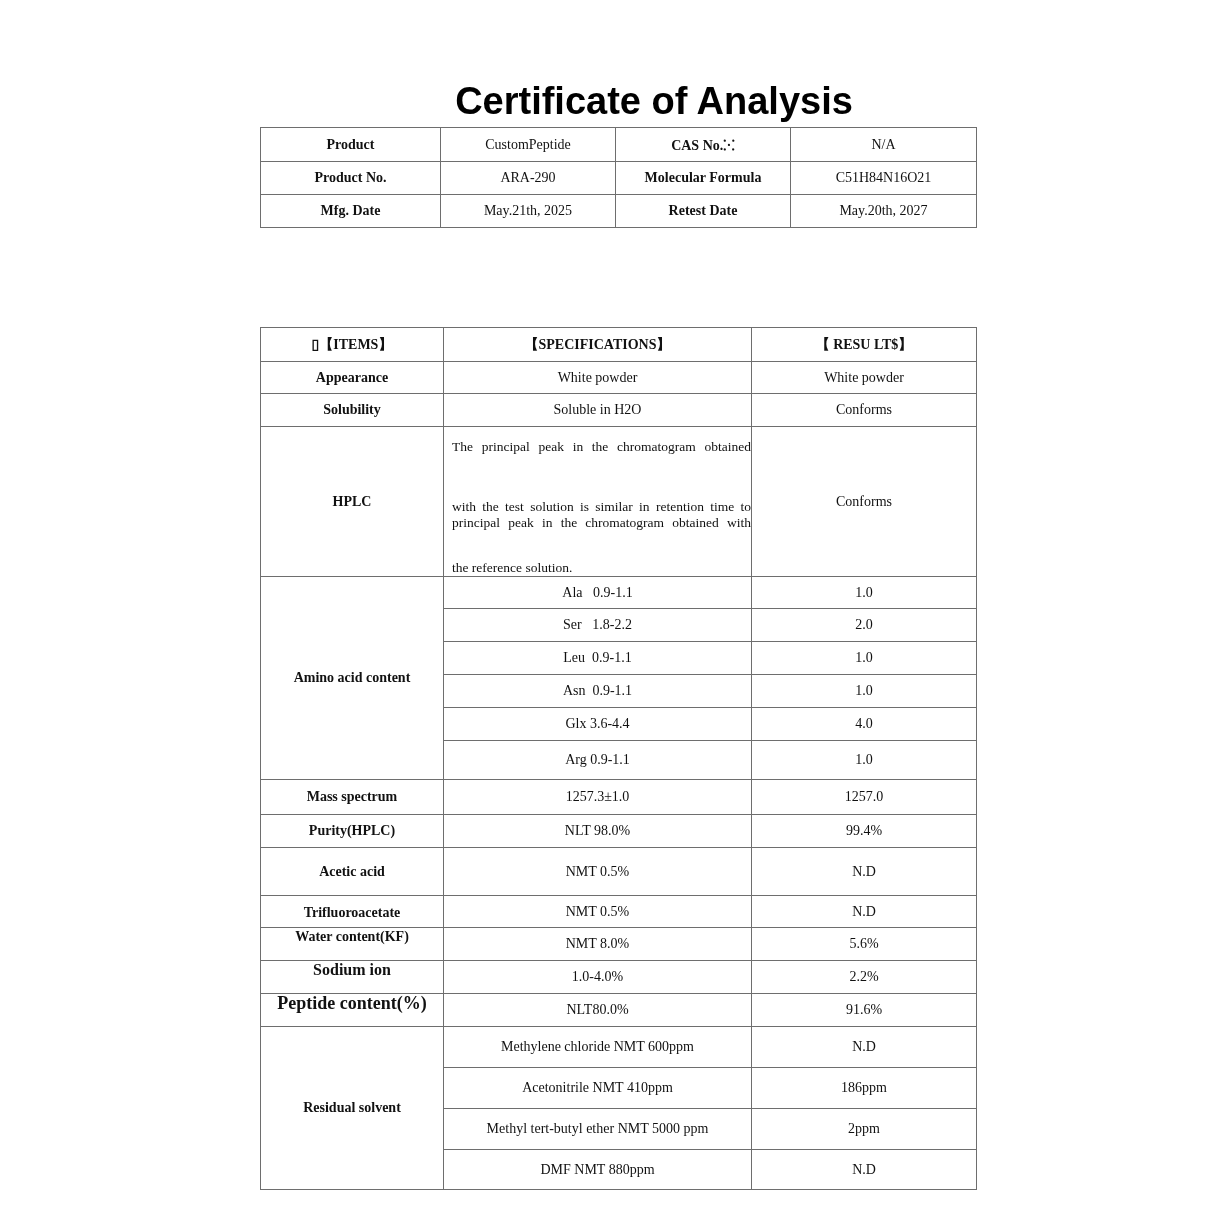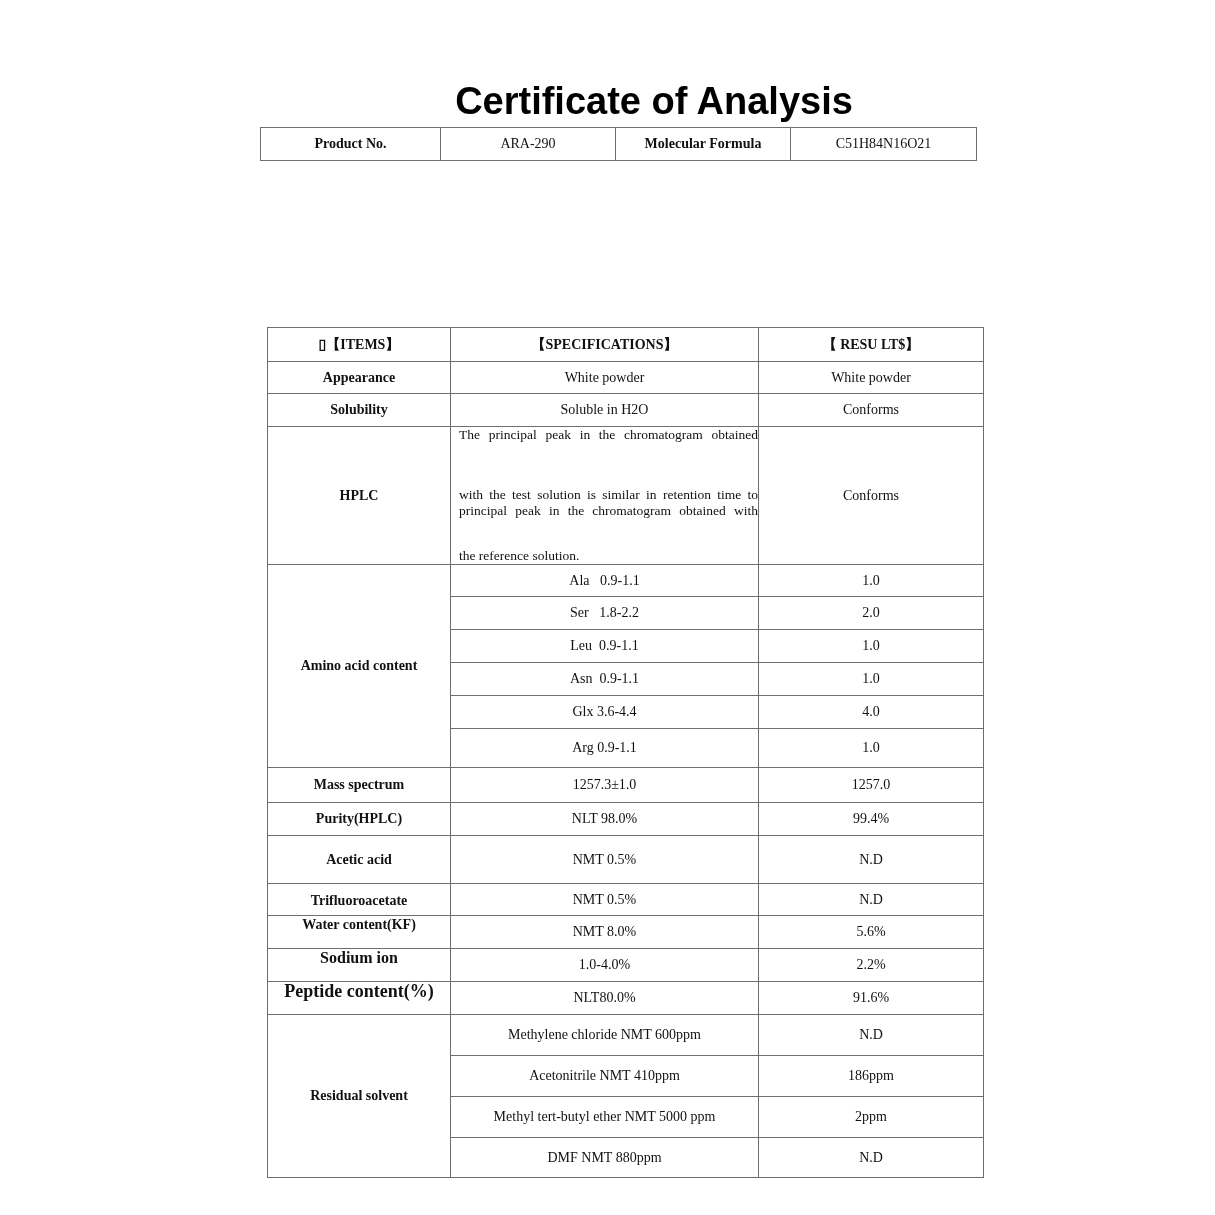--- a/index.html
+++ b/index.html
@@ -6,44 +6,56 @@
   body { width: 1215px; height: 1215px; position: relative; font-family: "Liberation Serif", serif; color: #111; }
   .title {
     position: absolute; left: 0; top: 80px; width: 1308px; text-align: center;
     font-family: "Liberation Sans", sans-serif; font-weight: bold; font-size: 38px; letter-spacing: 0px;
     color: #000;
   }
   table { position: absolute; border-collapse: collapse; table-layout: fixed; }
   td { border: 1px solid #6e6e6e; text-align: center; vertical-align: middle; font-size: 14px; padding: 0; }
   td.lbl { font-weight: bold; }
   #t1 { left: 260px; top: 127px; width: 716px; }
-  #t2 { left: 267px; top: 327px; width: 716px; border-radius: 17px; }
-  .hplc-text { text-align: justify; padding: 0 0 0 8px; font-size: 13.5px; line-height: 16px; overflow: hidden; white-space: normal; }
+  #t2 { left: 260px; top: 327px; width: 716px; border-radius: 17px; }
+  .hplc-text { text-align: justify; padding: 12px 0 0 8px; font-size: 13.5px; line-height: 16px; overflow: hidden; white-space: normal; }
   .hplc-text span { display: block; }
   .hdr { font-weight: bold; font-size: 14px; }
   .cramped { line-height: 14px; vertical-align: top; padding-top: 2px; }
 </style>
 </head>
 <body>
 
 <div class="title">Certificate of Analysis</div>
 
 <table id="t1">
   <colgroup>
     <col style="width:180px">
       <col style="width:175px">
       <col style="width:175px">
       <col style="width:186px">
   </colgroup>
   <tbody>
+      <tr style="height:34px">
+    <td class="lbl">Product</td>
+    <td>CustomPeptide</td>
+    <td class="lbl">CAS No.⁙</td>
+    <td>N/A</td>
+  </tr>
   <tr style="height:33px">
     <td class="lbl">Product No.</td>
     <td>ARA-290</td>
     <td class="lbl">Molecular Formula</td>
     <td>C51H84N16O21</td>
+  </tr>
+  <tr style="height:33px">
+    <td class="lbl">Mfg. Date</td>
+    <td>May.21th, 2025</td>
+    <td class="lbl">Retest Date</td>
+    <td>May.20th, 2027</td>
   </tr>
 </tbody>
   </table>
 
 <table id="t2">
   <colgroup>
     <col style="width:183px">
       <col style="width:308px">
       <col style="width:225px">
   </colgroup>

